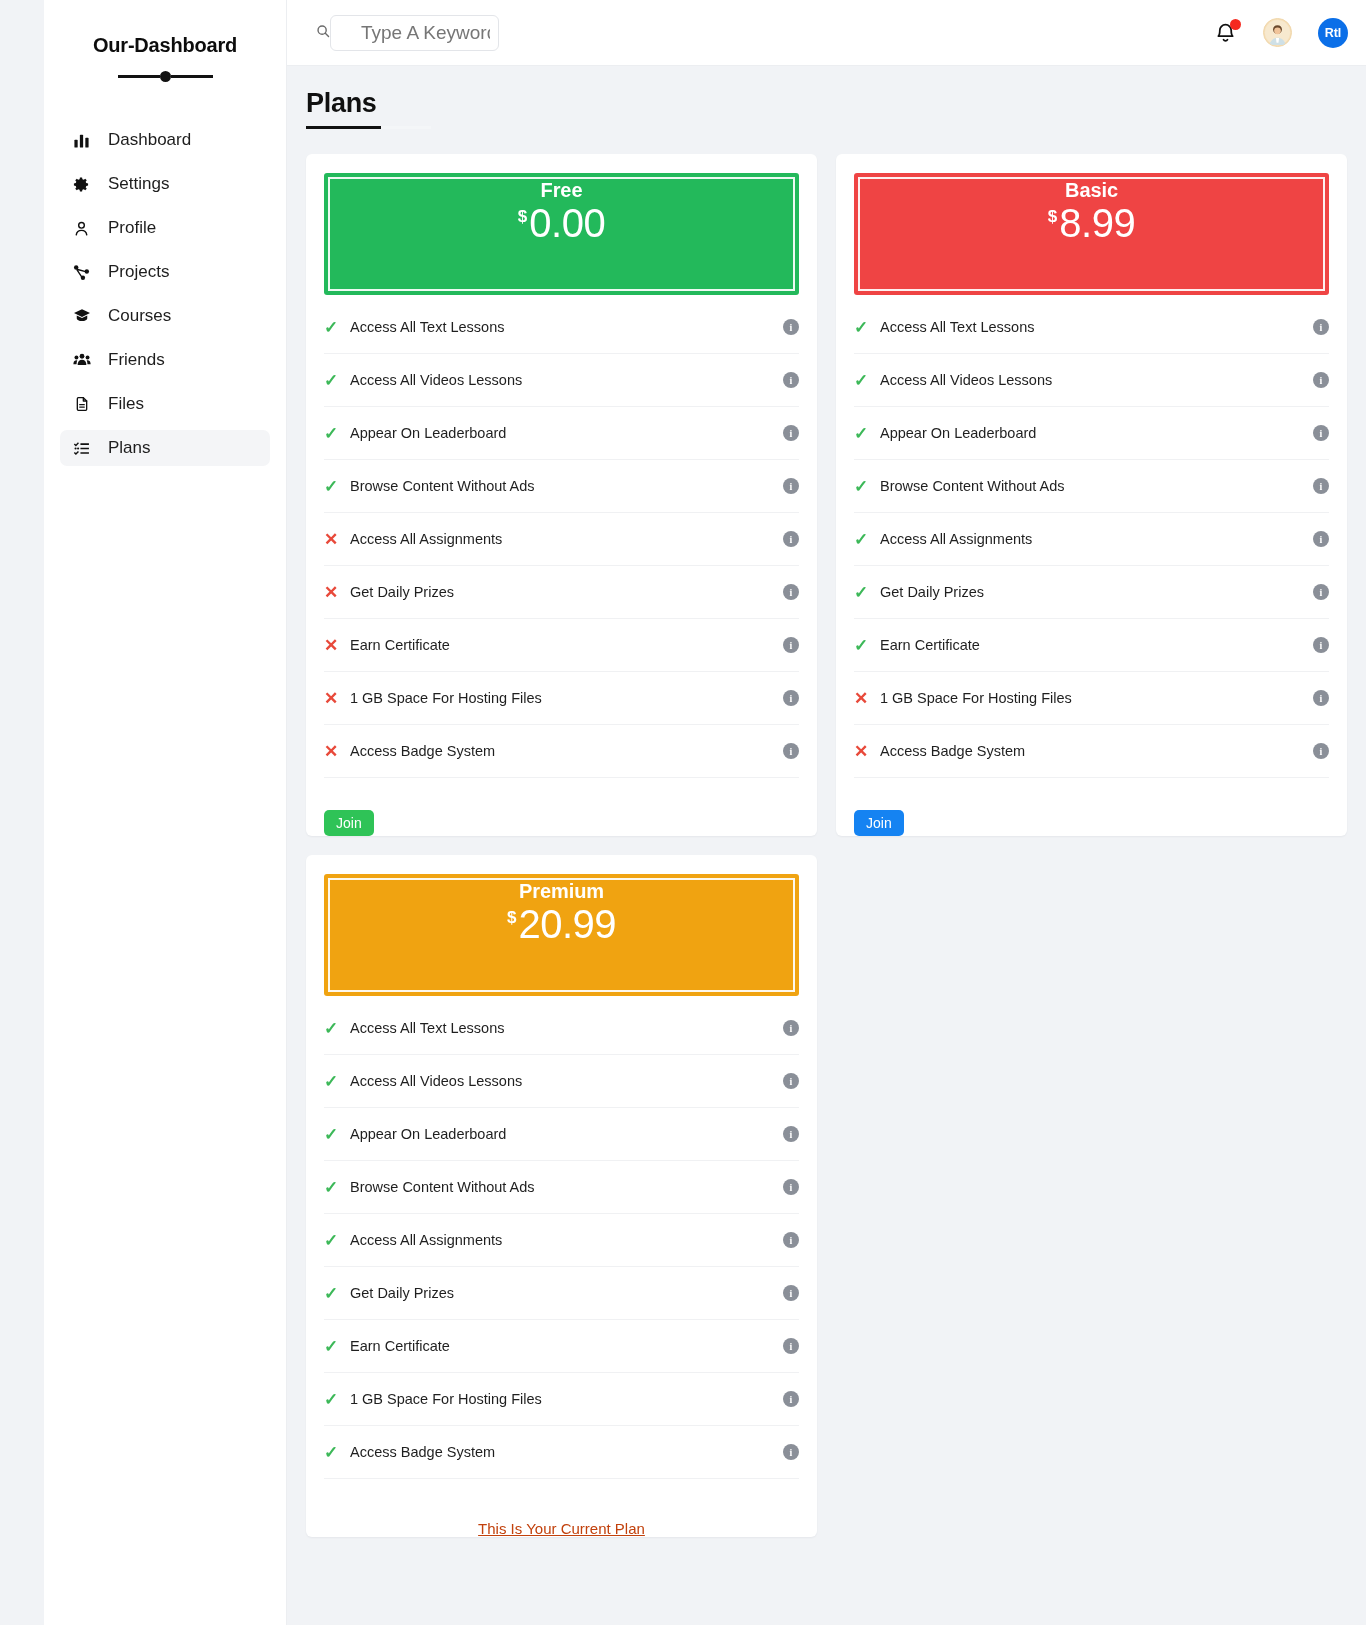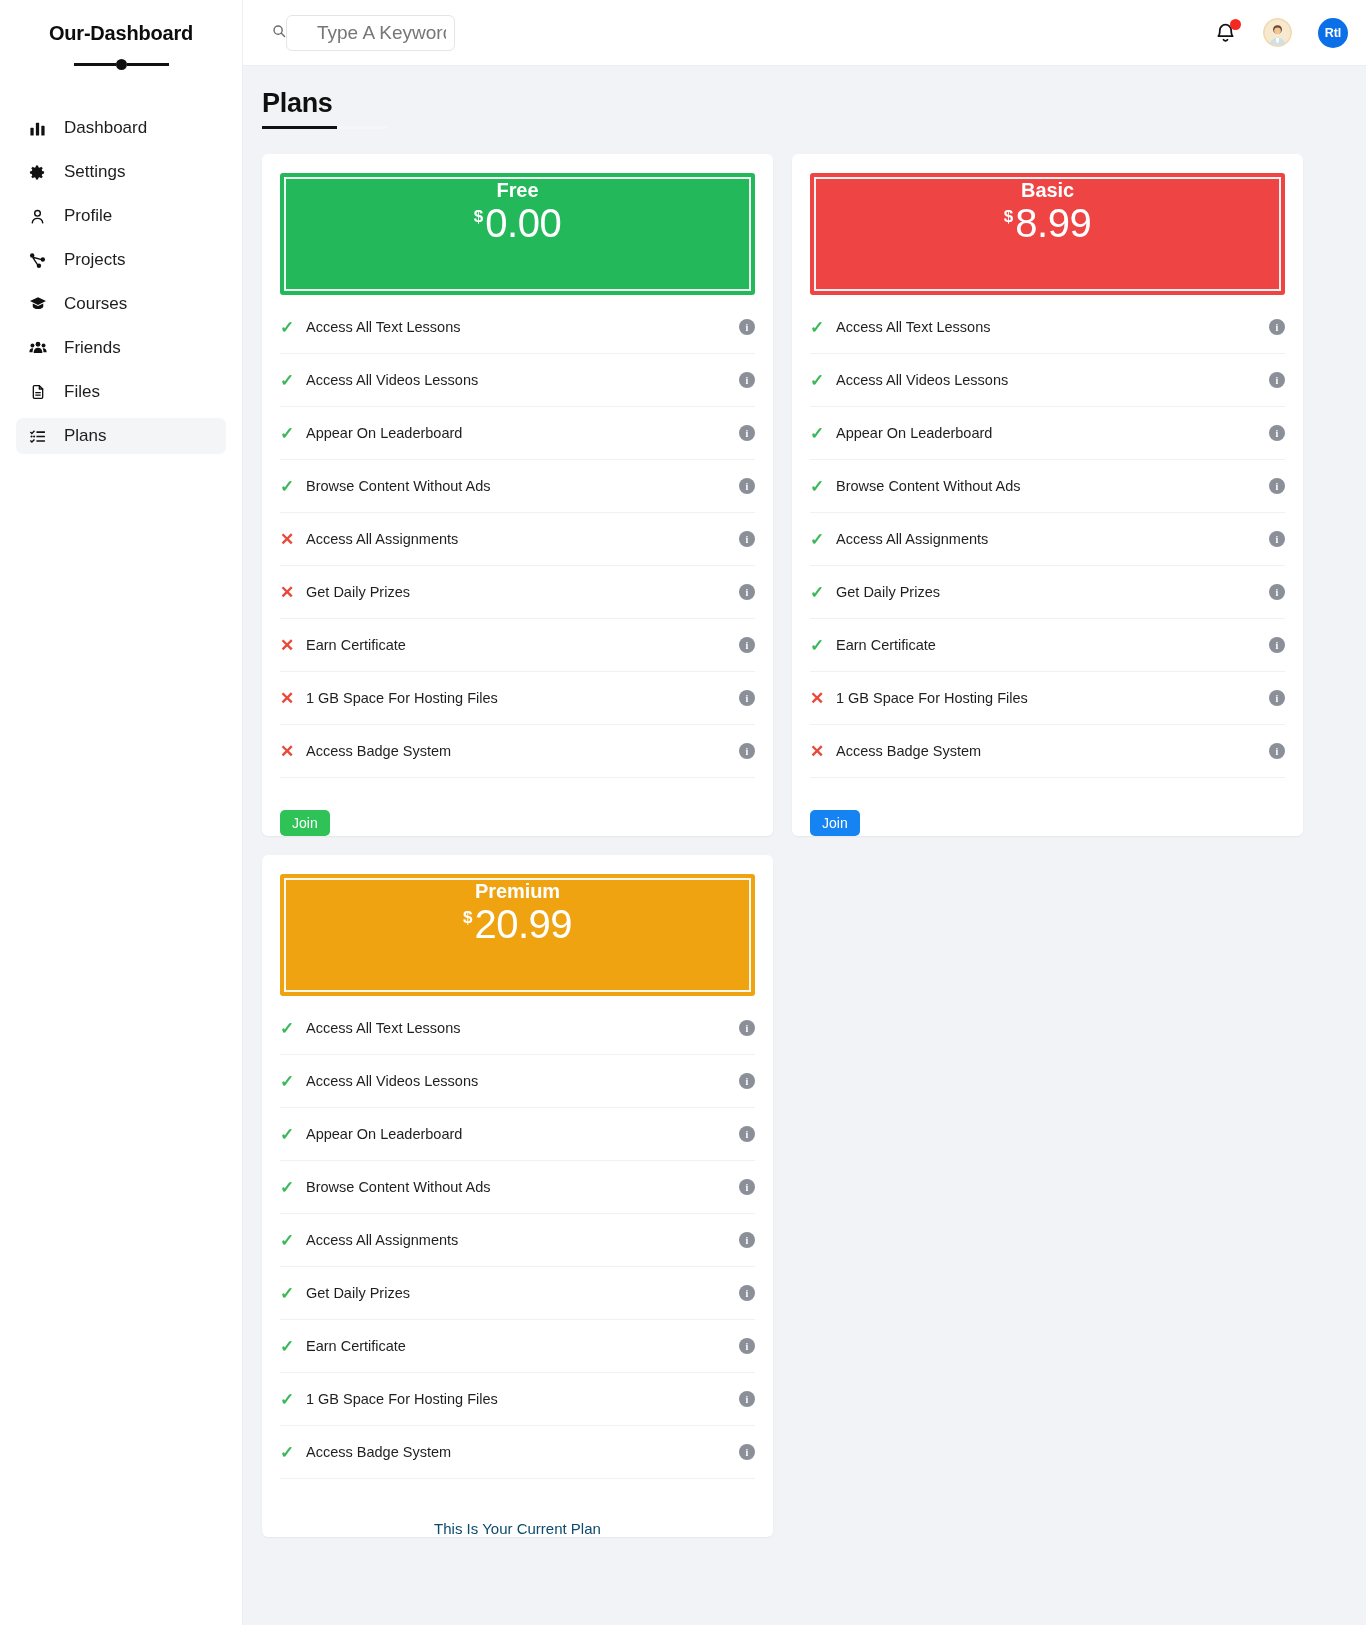--- a/index.html
+++ b/index.html
@@ -11,22 +11,23 @@
     overflow: hidden;
   }
   .app { display: flex; width: 1366px; min-height: 1625px; position: relative; }
 
   
   .sidebar {
     width: 243px;
     flex: 0 0 243px;
     background: #ffffff;
     border-right: 1px solid #eceef1;
-    padding-top: 22px;
+    padding-top: 34px;
     min-height: 1625px;
+    margin-left: 44px;
   }
   .brand {
     text-align: center;
     font-size: 20px;
     font-weight: 700;
     color: #0d0d0d;
     letter-spacing: -0.2px;
     margin-bottom: 14px;
   }
   .brand-rule {
@@ -169,21 +170,21 @@
   .join-btn {
     border: none; color: #fff;
     font-size: 14px;
     font-family: "Liberation Sans", sans-serif;
     padding: 5px 12px;
     border-radius: 5px;
     cursor: pointer;
   }
   .current-plan {
     width: 100%; text-align: center;
-    color: #0c4a6e; font-size: 15px;
+    color: #c2410c; font-size: 15px; text-decoration: underline;
   }
 
   
   .watermark {
     position: absolute;
     right: 585px; bottom: 0;
     width: 250px; height: 160px;
     pointer-events: none;
     opacity: .55;
     display: flex; flex-direction: column;

